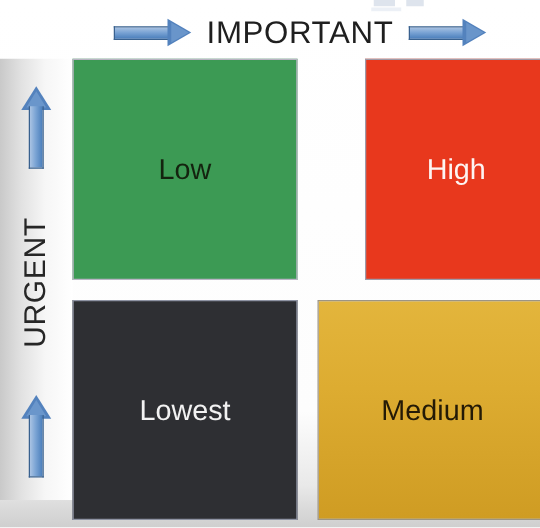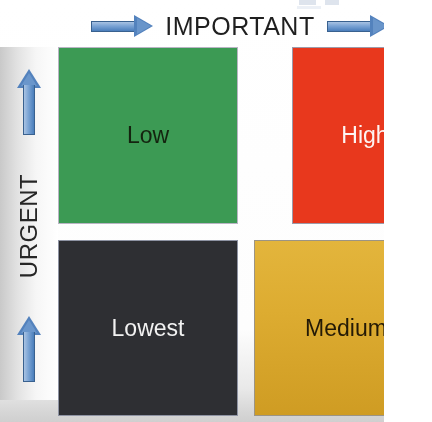--- a/index.html
+++ b/index.html
@@ -9,21 +9,21 @@
   body {
     width: 432px;
     height: 422px;
     overflow: hidden;
     font-family: "Liberation Sans", sans-serif;
     background: #ffffff;
   }
 
   #matrix-page {
     position: relative;
-    width: 384px;
+    width: 432px;
     height: 422px;
     background: linear-gradient(to bottom, #ffffff 0%, #fdfdfd 78%, #e9e9e9 92%, #d8d8d8 97%, #cfcfcf 100%);
     overflow: hidden;
     text-decoration: underline;
   }
 
   
   .top-clip {
     position: absolute;
     top: 0;

